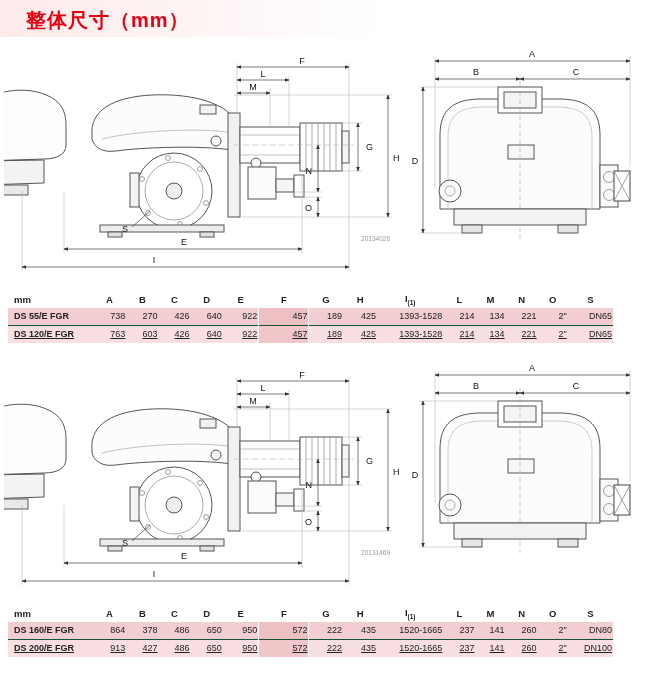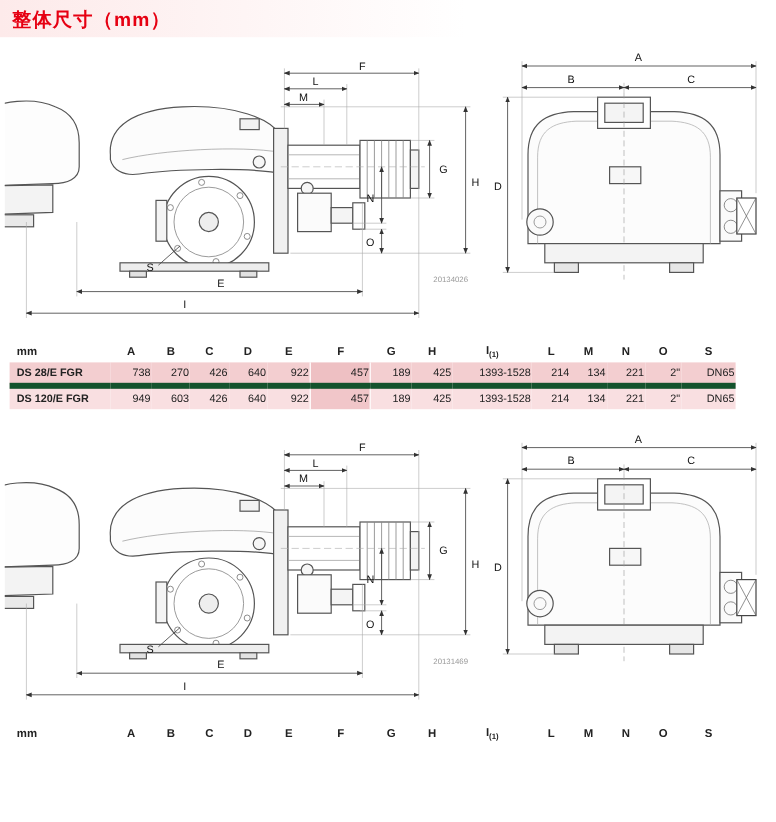--- a/index.html
+++ b/index.html
@@ -6,39 +6,39 @@
   html,body { background:#ffffff; }
   body {
     width:647px; height:685px; overflow:hidden;
     font-family:"Liberation Sans", sans-serif; color:#222;
   }
   .page { width:647px; height:685px; overflow:hidden; }
   .title-bar {
     padding:7px 10px 3px;
     background:linear-gradient(90deg,#fdeaea,#ffffff 60%);
   }
-  .title { font-size:16px; font-weight:bold; color:#e60012; letter-spacing:1px; }
+  .title { font-size:20px; font-weight:bold; color:#e60012; letter-spacing:1px;margin-left:16px; }
   .model-section { margin-top:2px; }
   .drawings { display:flex; align-items:flex-start; padding:0 4px; }
   .side-svg { width:400px; height:250px; flex:0 0 auto; }
   .front-svg { width:230px; height:250px; flex:0 0 auto; margin-left:6px; }
   svg text { font-family:"Liberation Sans", sans-serif; }
   .dims-table {
     width:605px; margin:2px 8px 10px; border-collapse:collapse;
     font-size:9px; table-layout:fixed;
   }
   .dims-table th {
     font-size:9.5px; font-weight:bold; text-align:center;
     padding:2px 1px; white-space:nowrap; background:#ffffff;
   }
   .dims-table td { text-align:right; padding:3.5px 1px; white-space:nowrap; }
   .dims-table th.model-col, .dims-table td.model-col { text-align:left; padding-left:6px; }
   .dims-table td.model-col { font-weight:bold; }
   tr.row-a td { background:#f3ced0; }
-  tr.row-b td { background:#f9dfe1; border-top:5px solid #14532d; }
+  tr.row-b td { background:#f9dfe1; border-top:1px solid #14532d;text-decoration:underline; }
   .dims-table tr.row-a td.col-f { background:#eec0c3; border-left:1px solid #fff; border-right:1px solid #fff; }
   .dims-table tr.row-b td.col-f { background:#f1c6c9; border-left:1px solid #fff; border-right:1px solid #fff; }
   .hdr-sub { font-size:6.5px; vertical-align:sub; font-weight:bold; }
 </style>
 </head>
 <body>
 
 <div class="page">
 
   <div class="title-bar">
@@ -234,39 +234,39 @@
           <th><span>I</span><span class="hdr-sub">(1)</span></th>
           <th>L</th>
           <th>M</th>
           <th>N</th>
           <th>O</th>
           <th>S</th>
         </tr>
       </thead>
       <tbody>
         <tr class="row-a">
-          <td class="model-col">DS 28/E FGR</td>
+          <td class="model-col">DS 55/E FGR</td>
           <td>738</td>
           <td>270</td>
           <td>426</td>
           <td>640</td>
           <td>922</td>
           <td class="col-f">457</td>
           <td>189</td>
           <td>425</td>
           <td>1393-1528</td>
           <td>214</td>
           <td>134</td>
           <td>221</td>
           <td>2"</td>
           <td>DN65</td>
         </tr>
         <tr class="row-b">
           <td class="model-col">DS 120/E FGR</td>
-          <td>949</td>
+          <td>763</td>
           <td>603</td>
           <td>426</td>
           <td>640</td>
           <td>922</td>
           <td class="col-f">457</td>
           <td>189</td>
           <td>425</td>
           <td>1393-1528</td>
           <td>214</td>
           <td>134</td>
@@ -466,16 +466,50 @@
           <th>H</th>
           <th><span>I</span><span class="hdr-sub">(1)</span></th>
           <th>L</th>
           <th>M</th>
           <th>N</th>
           <th>O</th>
           <th>S</th>
         </tr>
       </thead>
       <tbody>
+        <tr class="row-a">
+          <td class="model-col">DS 160/E FGR</td>
+          <td>864</td>
+          <td>378</td>
+          <td>486</td>
+          <td>650</td>
+          <td>950</td>
+          <td class="col-f">572</td>
+          <td>222</td>
+          <td>435</td>
+          <td>1520-1665</td>
+          <td>237</td>
+          <td>141</td>
+          <td>260</td>
+          <td>2"</td>
+          <td>DN80</td>
+        </tr>
+        <tr class="row-b">
+          <td class="model-col">DS 200/E FGR</td>
+          <td>913</td>
+          <td>427</td>
+          <td>486</td>
+          <td>650</td>
+          <td>950</td>
+          <td class="col-f">572</td>
+          <td>222</td>
+          <td>435</td>
+          <td>1520-1665</td>
+          <td>237</td>
+          <td>141</td>
+          <td>260</td>
+          <td>2"</td>
+          <td>DN100</td>
+        </tr>
       </tbody>
     </table>
   </section>
 </div>
 
 </body></html>

